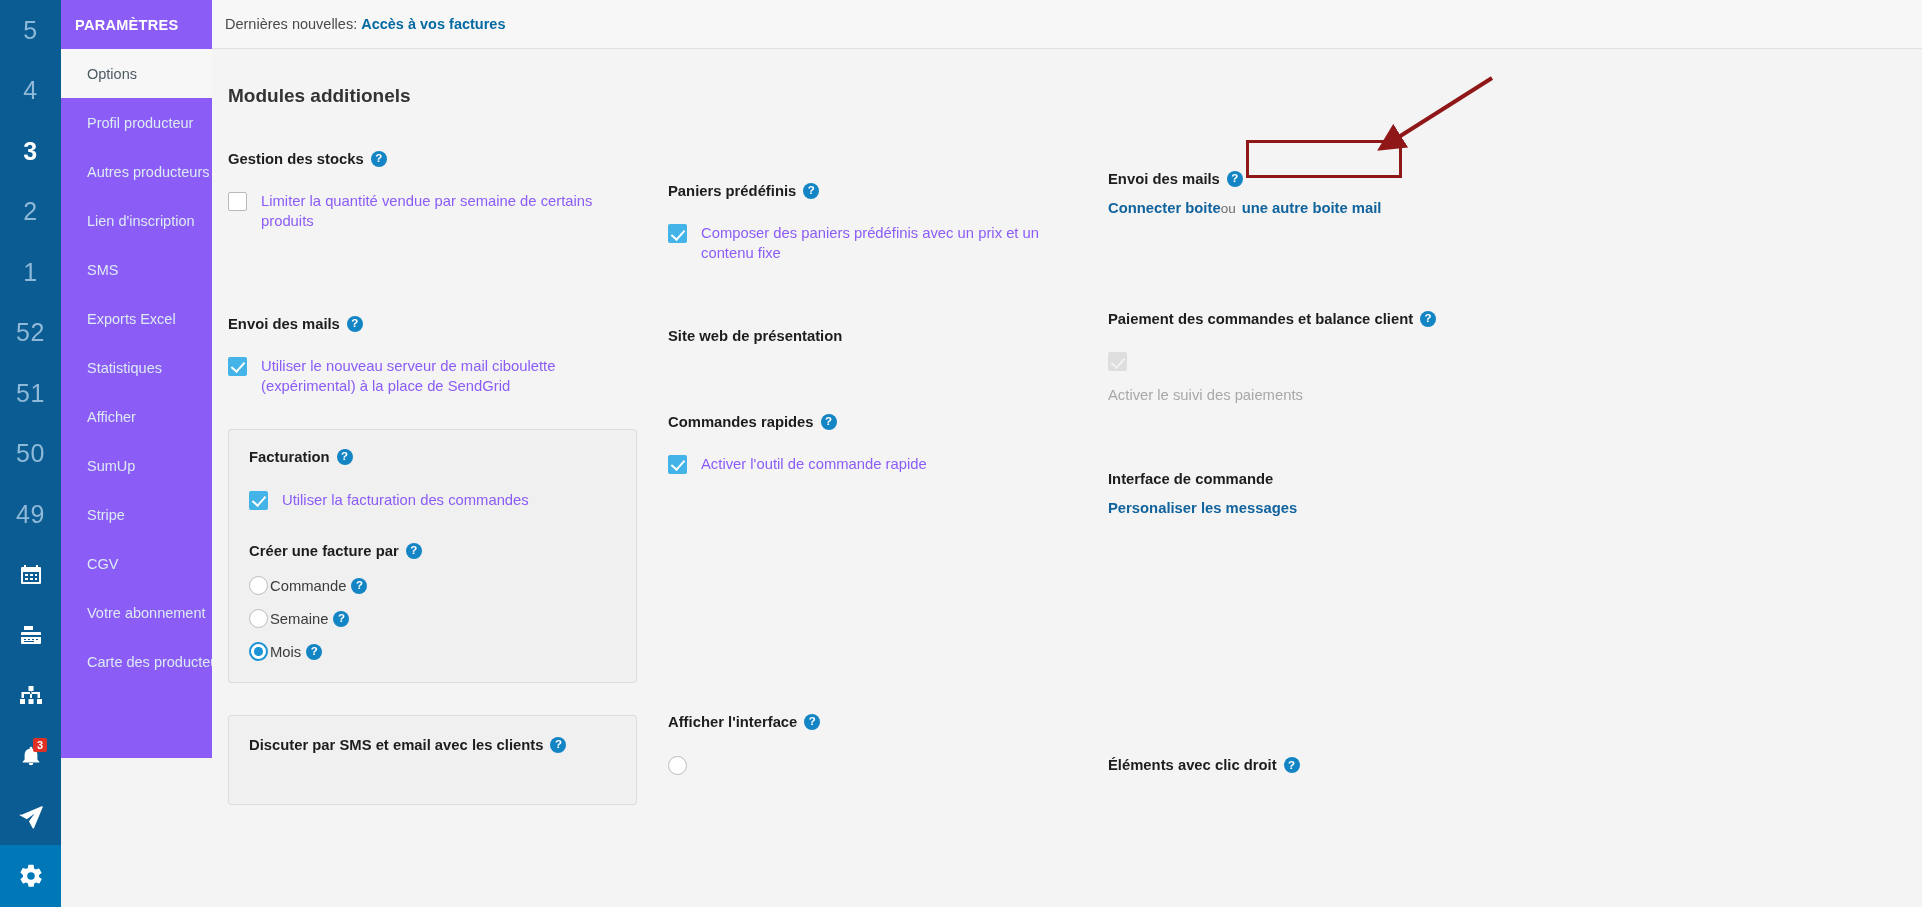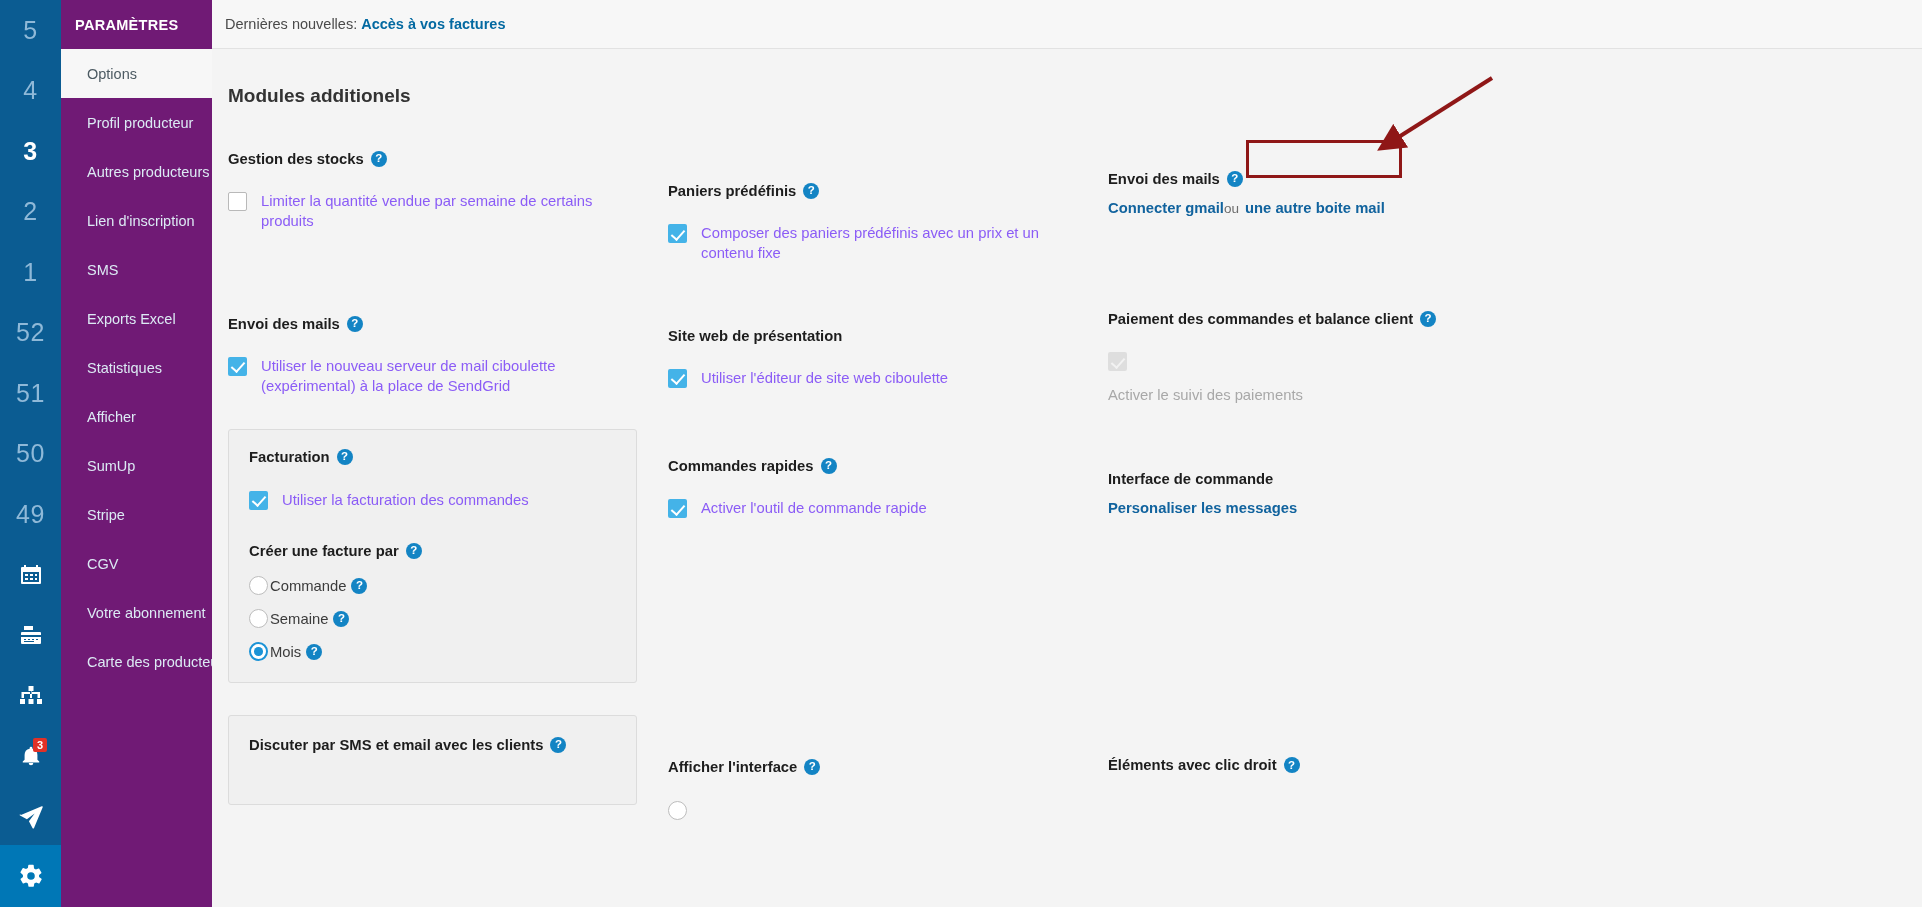--- a/index.html
+++ b/index.html
@@ -37,22 +37,22 @@
     padding: 0 3px; line-height: 14px; min-width: 14px; text-align: center;
   }
   .rail-gear {
     position: absolute; bottom: 0; left: 0; right: 0; height: 62px;
     background: #0077b6;
     display: flex; align-items: center; justify-content: center;
   }
 
   
   .sidebar {
-    width: 151px; height: 907px; flex: 0 0 151px;
-    background: #701a75;
+    width: 151px; height: 758px; flex: 0 0 151px;
+    background: #8b5cf6;
     color: #e8f2f9;
     position: relative;
     text-align: center;
   }
   .side-head {
     height: 49px;
     display: flex; align-items: center;
     padding-left: 14px;
     font-size: 14.5px; font-weight: 700; letter-spacing: .3px;
     color: #ffffff;
@@ -387,24 +387,20 @@
             <div class="row" style="margin-top:24px;">
               <span class="cb on"></span>
               <span class="cb-label" style="max-width:368px;">Composer des paniers prédéfinis avec un prix et un contenu fixe</span>
             </div>
           </div>
 
           <div class="grp" style="margin-bottom:70px;">
             <div class="grp-title">
               <span>Site web de présentation</span>
             </div>
-            <div class="row" style="margin-top:24px;">
-              <span class="cb on"></span>
-              <span class="cb-label">Utiliser l'éditeur de site web ciboulette</span>
-            </div>
           </div>
 
           <div class="grp" style="margin-bottom:240px;">
             <div class="grp-title">
               <span>Commandes rapides</span>
               <span class="help">?</span>
             </div>
             <div class="row" style="margin-top:24px;">
               <span class="cb on"></span>
               <span class="cb-label">Activer l'outil de commande rapide</span>
@@ -423,21 +419,21 @@
         </div>
 
         <div class="col c3">
 
           <div class="grp" style="margin-bottom:95px;margin-top:20px;">
             <div class="grp-title">
               <span>Envoi des mails</span>
               <span class="help">?</span>
             </div>
             <div style="margin-top:13px;display:flex;align-items:baseline;">
-              <a href="#" class="link">Connecter gmail</a>
+              <a href="#" class="link">Connecter boite</a>
               <span class="ou">ou</span>
               <a href="#" class="link" style="margin-left:6px;">une autre boite mail</a>
             </div>
           </div>
 
           <div class="grp" style="margin-bottom:66px;">
             <div class="grp-title">
               <span>Paiement des commandes et balance client</span>
               <span class="help">?</span>
             </div>

